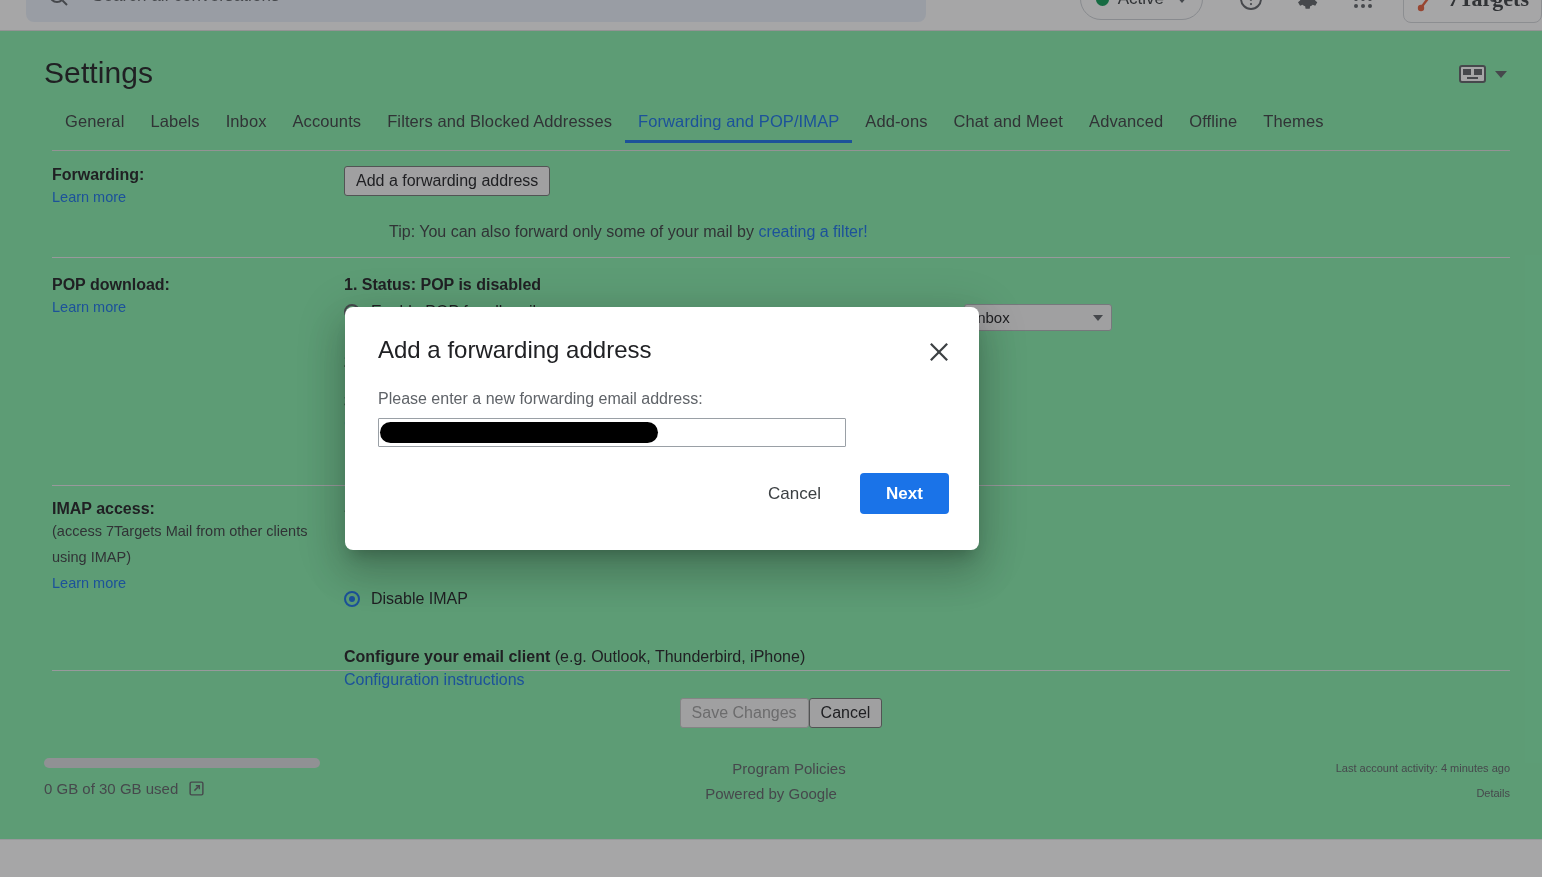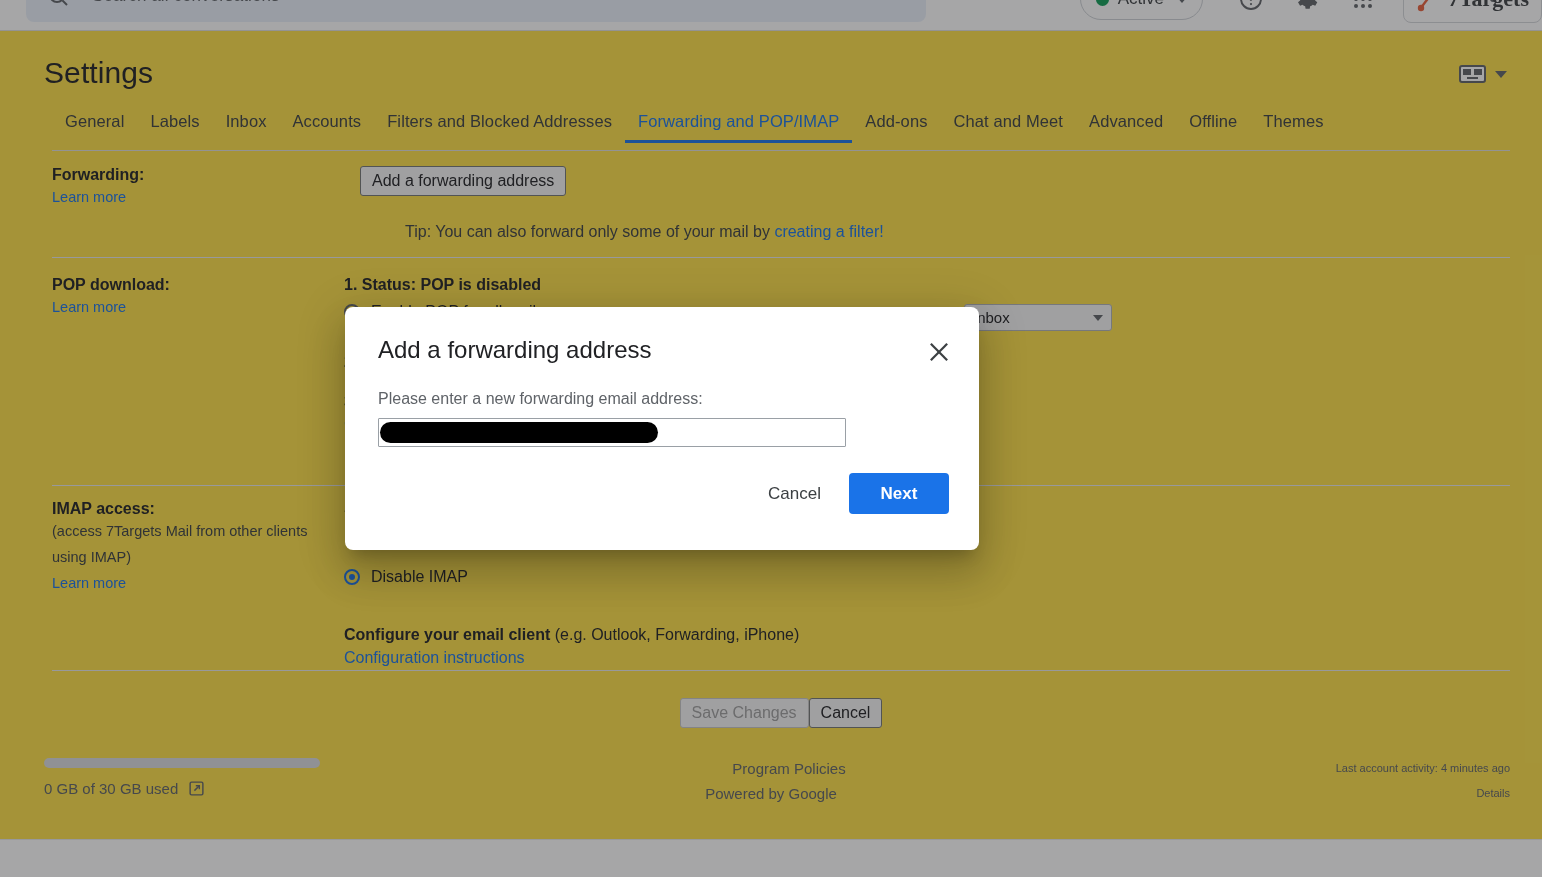--- a/index.html
+++ b/index.html
@@ -44,21 +44,21 @@
   .caret { width: 0; height: 0; border-left: 6px solid transparent; border-right: 6px solid transparent; border-top: 7px solid #5f6368; margin-left: 3px; }
   .round-icon { width: 46px; height: 46px; display: flex; align-items: center; justify-content: center; color: #5f6368; margin: 0 5px; }
   .brand-chip {
     display: flex; align-items: center; gap: 6px;
     border: 1px solid #d4d7db; border-radius: 8px;
     height: 48px; padding: 0 12px; margin-left: 12px; margin-right: 0px;
   }
   .brand-name { font-family: "Liberation Serif", serif; font-size: 22px; color: #3c4043; font-weight: 600; }
 
   
-  .settings-wrap { position: absolute; left: 0; top: 30px; right: 0; bottom: 0; background: #fde047; }
+  .settings-wrap { position: absolute; left: 0; top: 30px; right: 0; bottom: 0; background: #86efac; }
   .settings-divider-top { position: absolute; left: 0; right: 0; top: 0; height: 1px; background: #e0e0e0; }
 
   .settings-title {
     position: absolute; left: 44px; top: 26px;
     font-size: 30px; color: #202124; font-weight: 400; letter-spacing: .1px;
   }
   .kbd-tool { position: absolute; right: 35px; top: 35px; display: flex; align-items: center; gap: 9px; }
   .kbd-glyph {
     width: 27px; height: 18px; border: 2px solid #5f6368; border-radius: 3px;
     display: block; position: relative; background: #fff;
@@ -139,21 +139,21 @@
   .m-input {
     position: absolute; left: 33px; top: 111px; width: 468px; height: 29px;
     border: 1px solid #9aa0a6; background: #fff; border-radius: 1px;
   }
   .m-redact { position: absolute; left: 1px; top: 3px; width: 278px; height: 21px; background: #000; border-radius: 11px; }
   .m-cancel {
     position: absolute; right: 146px; top: 169px; font-size: 17px; color: #3c4043;
     padding: 8px 12px; cursor: pointer; border-radius: 4px;
   }
   .m-next {
-    position: absolute; right: 30px; top: 166px; width: 100px; height: 41px;
+    position: absolute; right: 30px; top: 166px; width: 89px; height: 41px;
     background: #1a73e8; color: #fff; border: none; border-radius: 4px;
     font-size: 17px; font-weight: 700; font-family: "Liberation Sans", sans-serif; cursor: pointer;
   }
 </style>
 </head>
 <body>
 
 <div id="page">
 
   <div class="left-rail"></div>
@@ -235,21 +235,21 @@
       <div class="tab">Accounts</div>
       <div class="tab">Filters and Blocked Addresses</div>
       <div class="tab active">Forwarding and POP/IMAP</div>
       <div class="tab">Add-ons</div>
       <div class="tab">Chat and Meet</div>
       <div class="tab">Advanced</div>
       <div class="tab">Offline</div>
       <div class="tab">Themes</div>
     </div>
 
-    <div class="row" style="top:136px;gap:16px;">
+    <div class="row" style="top:136px;">
       <div class="label-col">
         <div style="font-weight:700;">Forwarding:</div>
         <div class="lnk label-sub">Learn more</div>
       </div>
       <div class="content-col">
         <span class="gbtn">Add a forwarding address</span>
         <div style="margin-top:27px; font-size:16px; color:#3c4043;margin-left:45px;">
           <span>Tip: You can also forward only some of your mail by </span><span class="lnk">creating a filter!</span>
         </div>
       </div>
@@ -284,26 +284,26 @@
 
     <div class="row" style="top:470px;">
       <div class="label-col">
         <div style="font-weight:700;">IMAP access:</div>
         <div class="label-sub">(access 7Targets Mail from other clients</div>
         <div class="label-sub">using IMAP)</div>
         <div class="lnk label-sub">Learn more</div>
       </div>
       <div class="content-col">
         <div style="font-weight:700;">S</div>
-        <div class="opt-line" style="margin-top:50px;">
+        <div class="opt-line" style="margin-top:72px;">
           <span class="radio on"></span>
           <span>Disable IMAP</span>
         </div>
         <div style="margin-top:40px; font-size:16px;">
-          <b>Configure your email client</b><span> (e.g. Outlook, Forwarding, iPhone)</span>
+          <b>Configure your email client</b><span> (e.g. Outlook, Thunderbird, iPhone)</span>
         </div>
         <div class="lnk" style="margin-top:5px; font-size:16px;">Configuration instructions</div>
       </div>
     </div>
 
     <div class="footer-sep"></div>
     <div class="footer-actions">
       <div class="footer-btns">
         <span class="gbtn disabled">Save Changes</span>
         <span class="gbtn">Cancel</span>

